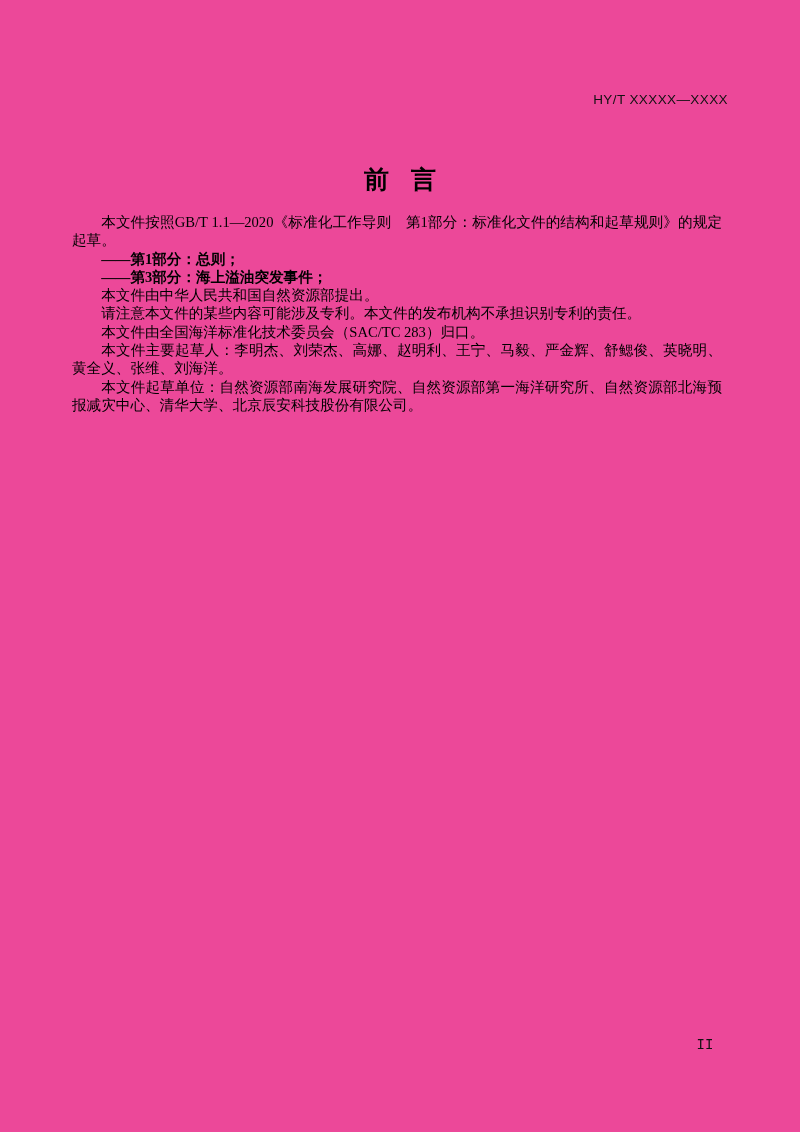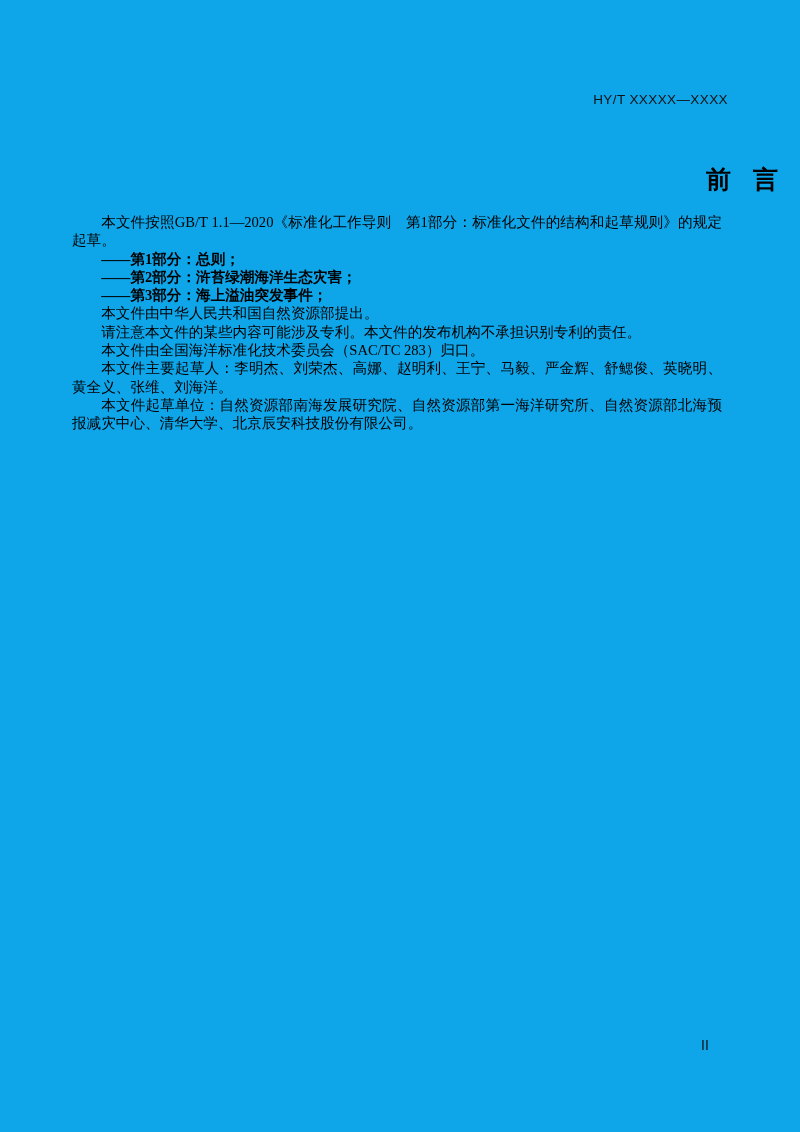--- a/index.html
+++ b/index.html
@@ -8,21 +8,21 @@
     background: #ffffff;
   }
   body {
     font-family: "Liberation Serif", "DejaVu Serif", serif;
     color: #000000;
   }
   .page {
     position: relative;
     width: 800px;
     height: 1132px;
-    background: #0ea5e9;
+    background: #ec4899;
     overflow: hidden;
     box-sizing: border-box;
   }
 
   
   .page-header {
     position: absolute;
     top: 92px;
     left: 75px;
     right: 72px;
@@ -33,21 +33,21 @@
     color: #111111;
     white-space: nowrap;
   }
 
   
   .doc-title {
     position: absolute;
     top: 163px;
     left: 0;
     width: 800px;
-    text-align: right;
+    text-align: center;
     font-family: "Liberation Serif", "DejaVu Serif", serif;
     font-size: 25px;
     font-weight: bold;
     letter-spacing: 22px;
     text-indent: 22px;
     color: #000000;
   }
 
   
   .body-block {
@@ -75,21 +75,21 @@
     font-weight: bold;
   }
 
   
   .page-number {
     position: absolute;
     top: 1037px;
     left: 0;
     width: 800px;
     text-align: center;
-    font-family: Liberation Sans, sans-serif;
+    font-family: Liberation Mono, monospace;
     font-size: 14px;
     color: #111111;
     padding-left: 610px;
     box-sizing: border-box;
   }
 </style>
 </head>
 <body>
 
 <div class="page">
@@ -97,21 +97,20 @@
   <div class="page-header">HY/T XXXXX—XXXX</div>
 
   <div class="doc-title">前言</div>
 
   <div class="body-block">
 
     <p class="para">本文件按照GB/T 1.1—2020《标准化工作导则　第1部分：标准化文件的结构和起草规则》的规定起草。</p>
 
 
     <p class="list-item">——第1部分：总则；</p>
-    <p class="list-item">——第2部分：浒苔绿潮海洋生态灾害；</p>
     <p class="list-item">——第3部分：海上溢油突发事件；</p>
 
     <p class="para">本文件由中华人民共和国自然资源部提出。</p>
 
     <p class="para">请注意本文件的某些内容可能涉及专利。本文件的发布机构不承担识别专利的责任。</p>
 
     <p class="para">本文件由全国海洋标准化技术委员会（SAC/TC 283）归口。</p>
 
     <p class="para">本文件主要起草人：李明杰、刘荣杰、高娜、赵明利、王宁、马毅、严金辉、舒鳃俊、英晓明、黄全义、张维、刘海洋。</p>
 

